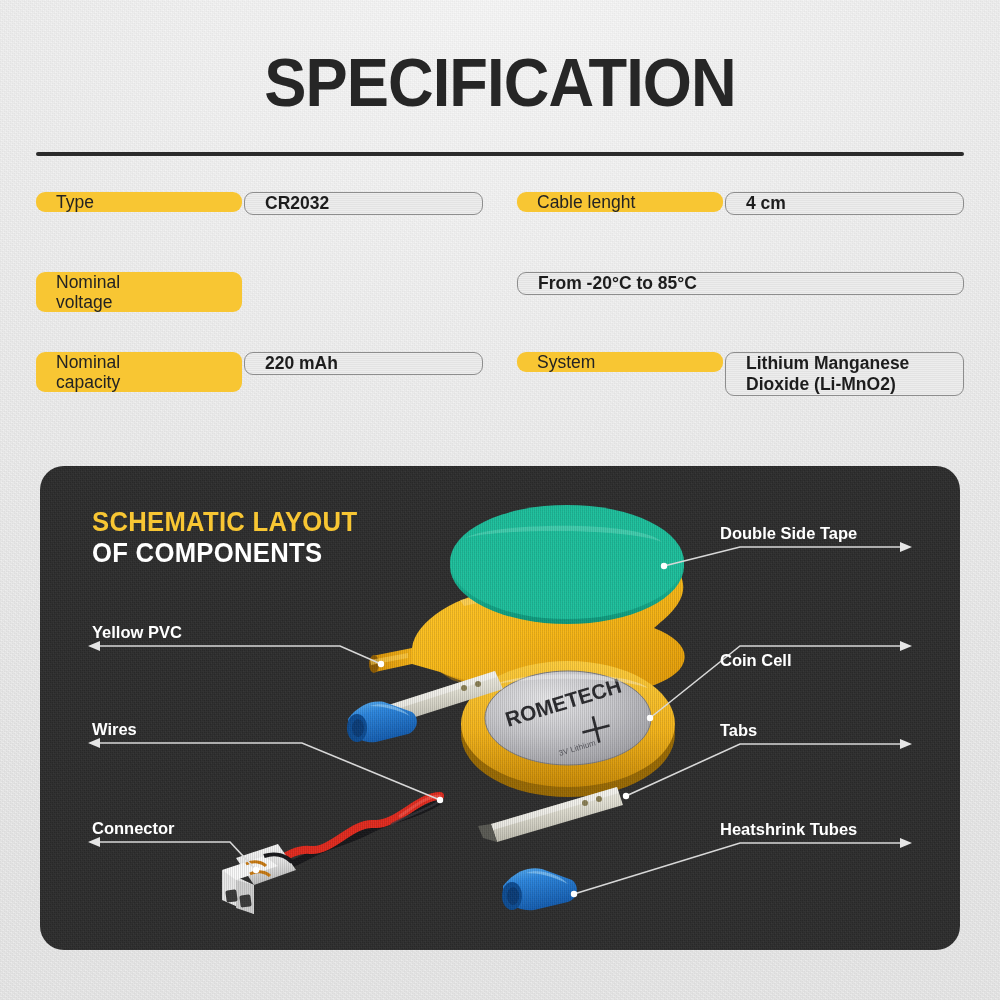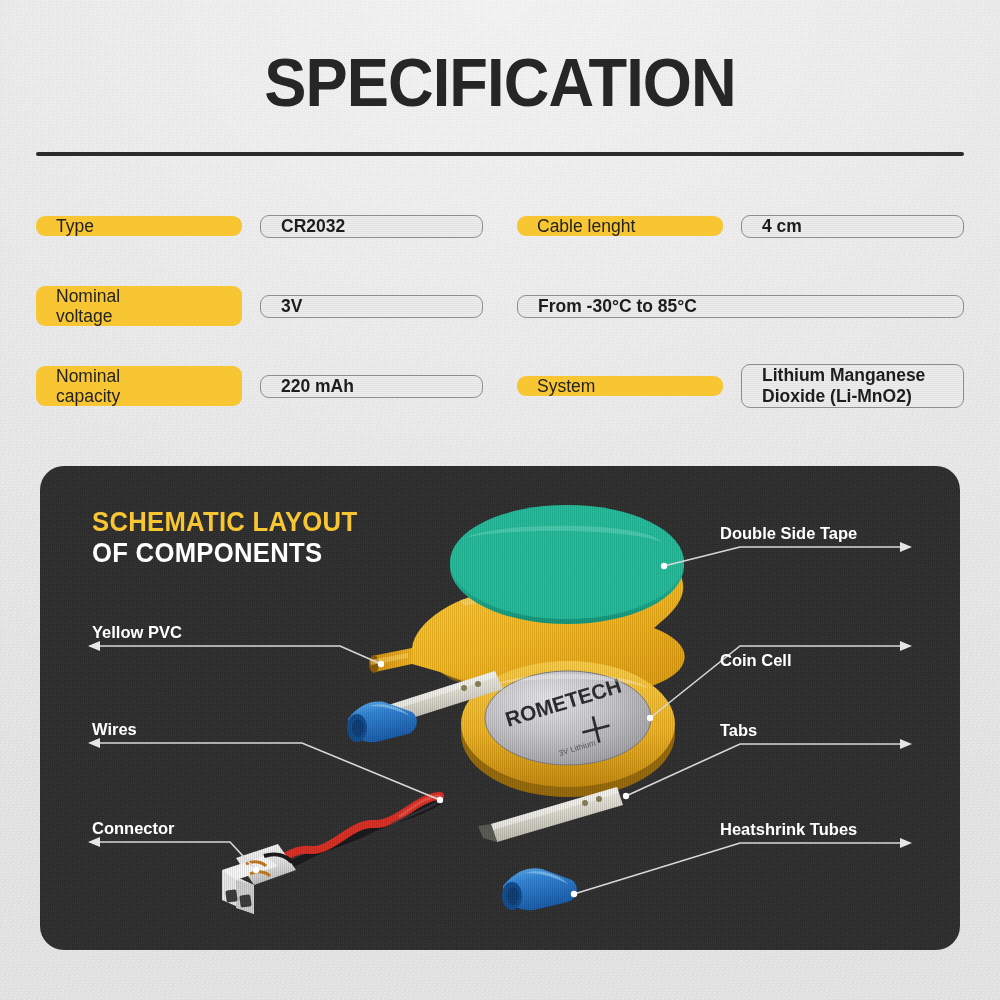--- a/index.html
+++ b/index.html
@@ -40,21 +40,21 @@
     position:absolute;left:36px;right:36px;top:152px;
     height:4px;background:#2b2b2b;border-radius:2px;
   }
 
   
   .spec{
     position:absolute;left:36px;top:192px;width:928px;
     display:grid;grid-template-columns:1fr 1fr;column-gap:34px;row-gap:12px;
   }
   .spec-col{display:flex;flex-direction:column;row-gap:12px;}
-  .spec-row{display:flex;align-items:center;column-gap:18px;height:68px;}
+  .spec-row{display:flex;align-items:flex-start;column-gap:2px;height:68px;}
   .cell-label{
     width:206px;flex:0 0 206px;
     background:#F8C633;border-radius:9px;
     display:flex;align-items:center;
     padding:0 20px;box-sizing:border-box;
     color:#232323;font-size:17.5px;line-height:20px;font-weight:normal;
   }
   .cell-value{
     flex:1 1 auto;
     background:#e3e3e3;border:1.3px solid #8d8d8d;border-radius:9px;
@@ -114,23 +114,20 @@
         <span>CR2032</span>
       </div>
     </div>
     <div class="spec-row">
       <div class="cell-label">
         <span>
             <span>Nominal</span>
             <span>voltage</span>
           </span>
       </div>
-      <div class="cell-value">
-        <span>3V</span>
-      </div>
     </div>
     <div class="spec-row">
       <div class="cell-label">
         <span>
             <span>Nominal</span>
             <span>capacity</span>
           </span>
       </div>
       <div class="cell-value">
         <span>220 mAh</span>
@@ -142,21 +139,21 @@
     <div class="spec-row">
       <div class="cell-label">
         <span>Cable lenght</span>
       </div>
       <div class="cell-value">
         <span>4 cm</span>
       </div>
     </div>
     <div class="spec-row">
       <div class="cell-value">
-        <span>From -30°C to 85°C</span>
+        <span>From -20°C to 85°C</span>
       </div>
     </div>
     <div class="spec-row">
       <div class="cell-label">
         <span>System</span>
       </div>
       <div class="cell-value">
         <span>
             <span>Lithium Manganese</span>
             <span>Dioxide (Li-MnO2)</span>

